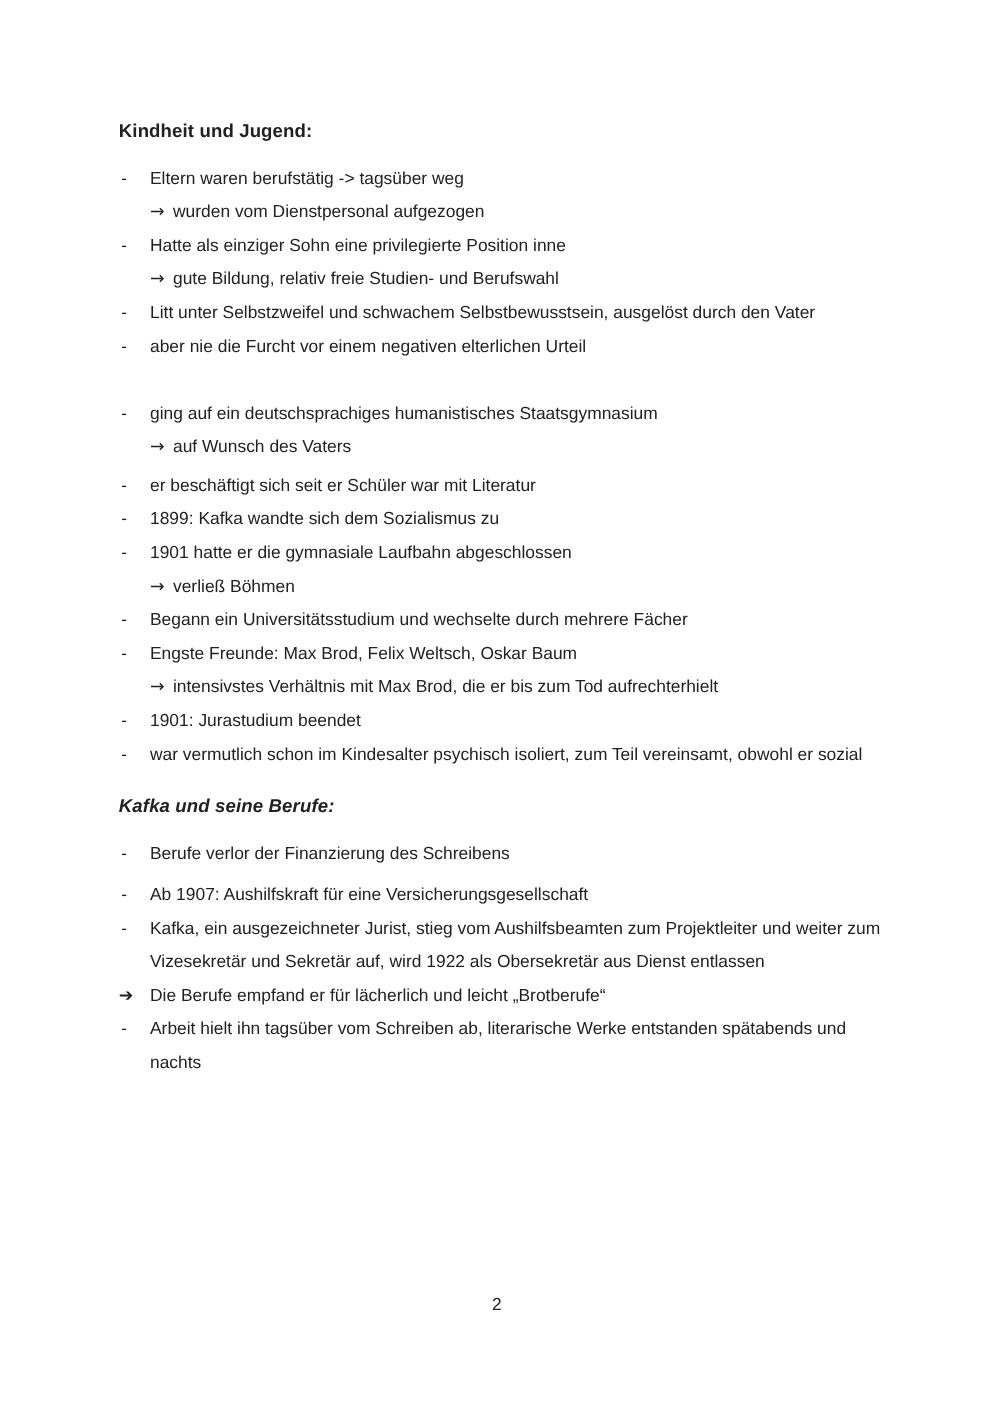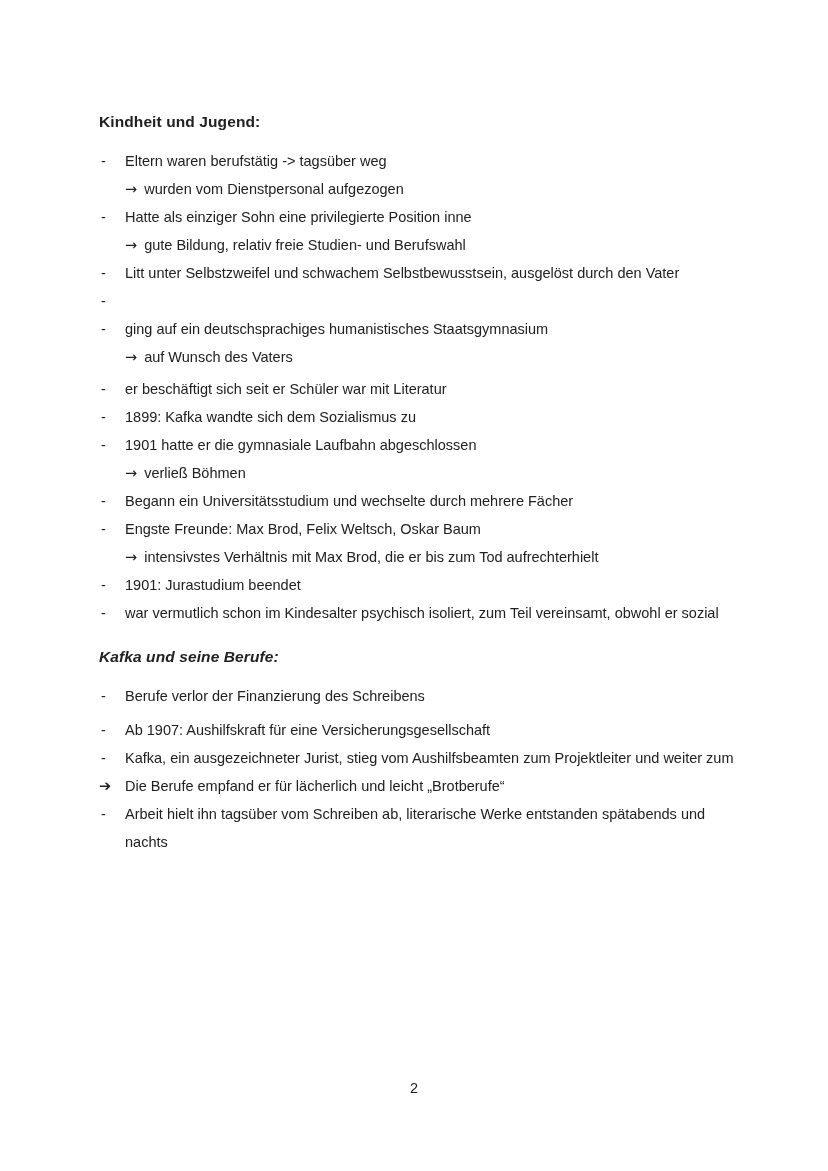--- a/index.html
+++ b/index.html
@@ -19,21 +19,21 @@
   .content {
     position: absolute;
     left: 99px;
     top: 96px;
     width: 680px;
   }
   .section-heading {
     font-size: 15.5px;
     font-weight: bold;
     line-height: 28px;
-    margin: 12px 0 11px 0;
+    margin: 0 0 11px 0;
     letter-spacing: 0.1px;
   }
   .item {
     position: relative;
     padding-left: 26px;
     font-size: 14.5px;
     line-height: 28px;
   }
   .item .marker {
     position: absolute;
@@ -82,20 +82,21 @@
       </div>
       <div class="item sub">
         <div class="line"><span class="marker-inline">→</span><span>gute Bildung, relativ freie Studien- und Berufswahl</span></div>
       </div>
       <div class="item bullet">
         <span class="marker">-</span>
         <div class="line">Litt unter Selbstzweifel und schwachem Selbstbewusstsein, ausgelöst durch den Vater</div>
       </div>
       <div class="item bullet">
         <span class="marker">-</span>
+        <div class="line">aber nie die Furcht vor einem negativen elterlichen Urteil</div>
       </div>
       <div class="item bullet" style="margin-top: 28px;">
         <span class="marker">-</span>
         <div class="line">ging auf ein deutschsprachiges humanistisches Staatsgymnasium</div>
       </div>
       <div class="item sub">
         <div class="line"><span class="marker-inline">→</span><span>auf Wunsch des Vaters</span></div>
       </div>
       <div class="item bullet" style="margin-top: 4px;">
         <span class="marker">-</span>
@@ -136,20 +137,21 @@
         <span class="marker">-</span>
         <div class="line">Berufe verlor der Finanzierung des Schreibens</div>
       </div>
       <div class="item bullet" style="margin-top: 6px;">
         <span class="marker">-</span>
         <div class="line">Ab 1907: Aushilfskraft für eine Versicherungsgesellschaft</div>
       </div>
       <div class="item bullet">
         <span class="marker">-</span>
         <div class="line">Kafka, ein ausgezeichneter Jurist, stieg vom Aushilfsbeamten zum Projektleiter und weiter zum</div>
+        <div class="line">Vizesekretär und Sekretär auf, wird 1922 als Obersekretär aus Dienst entlassen</div>
       </div>
       <div class="item arrow-bullet">
         <span class="marker">➔</span>
         <div class="line">Die Berufe empfand er für lächerlich und leicht „Brotberufe“</div>
       </div>
       <div class="item bullet">
         <span class="marker">-</span>
         <div class="line">Arbeit hielt ihn tagsüber vom Schreiben ab, literarische Werke entstanden spätabends und</div>
         <div class="line">nachts</div>
       </div>

